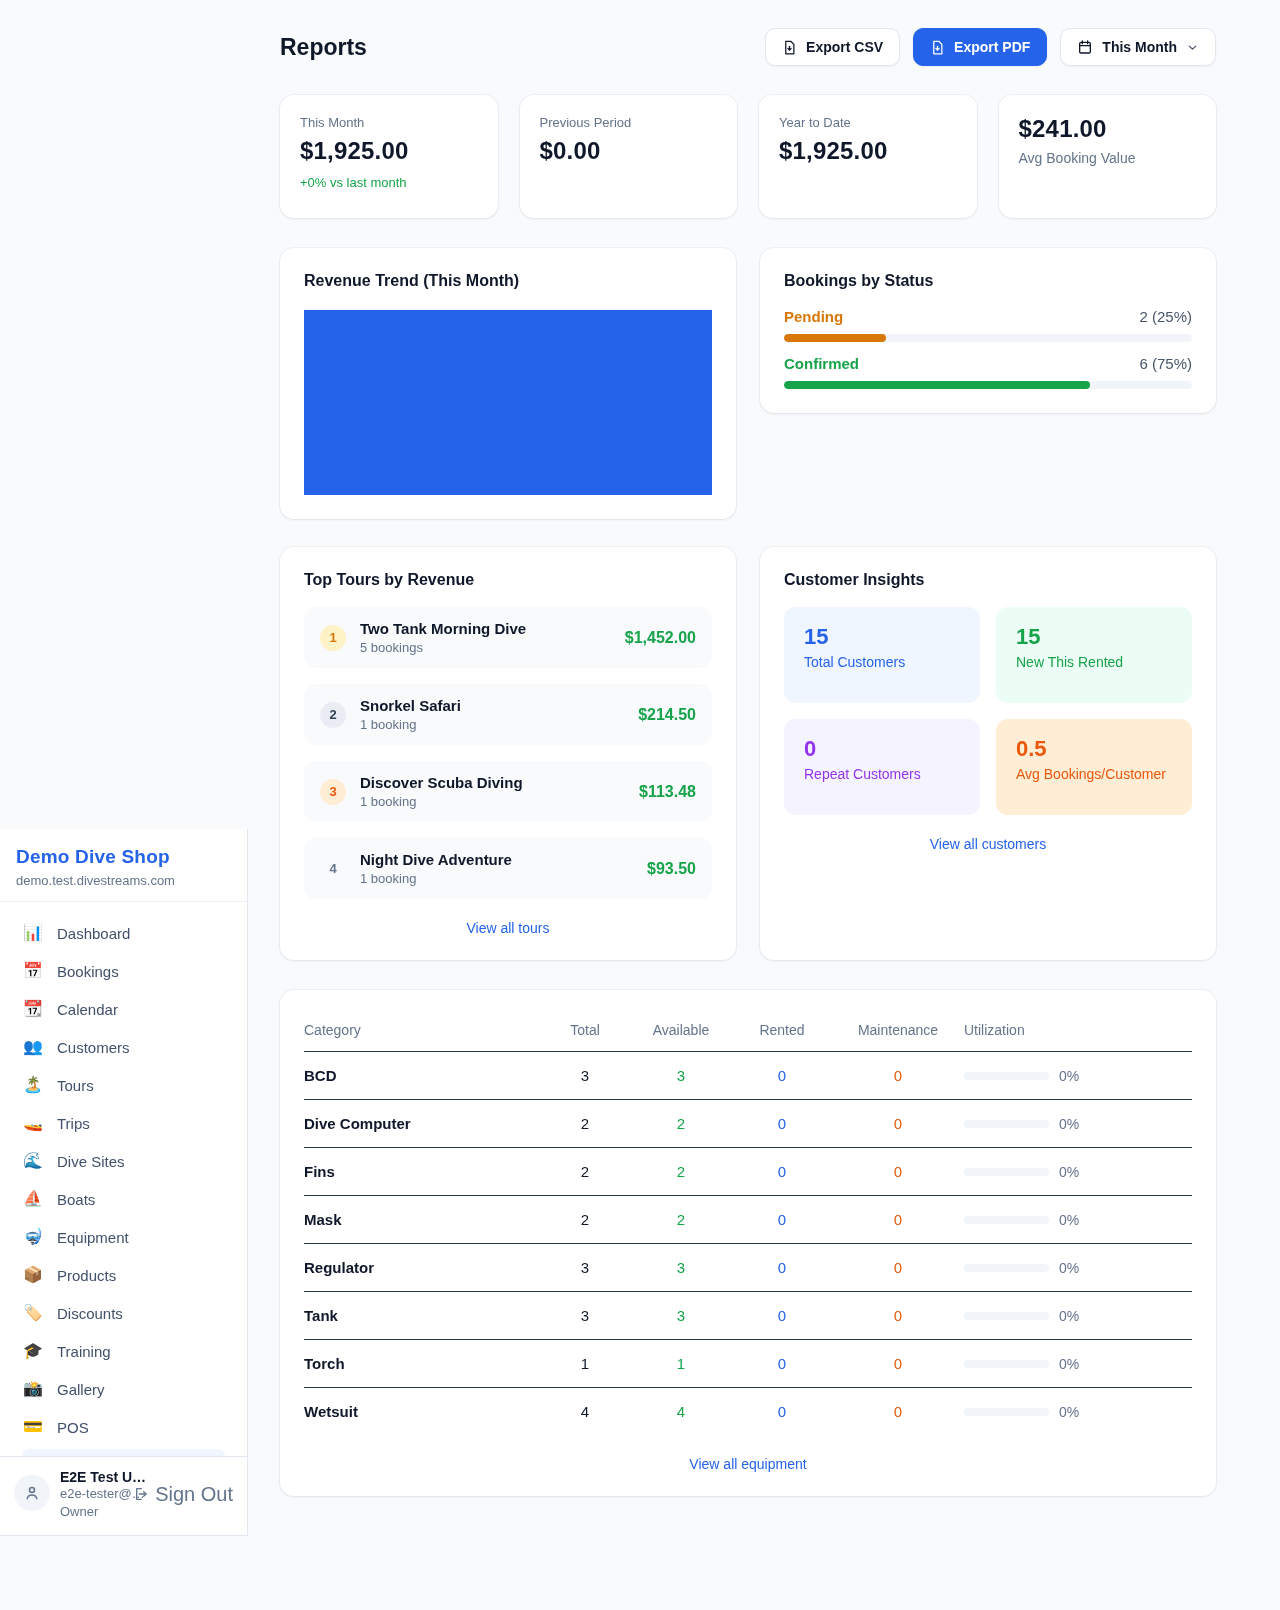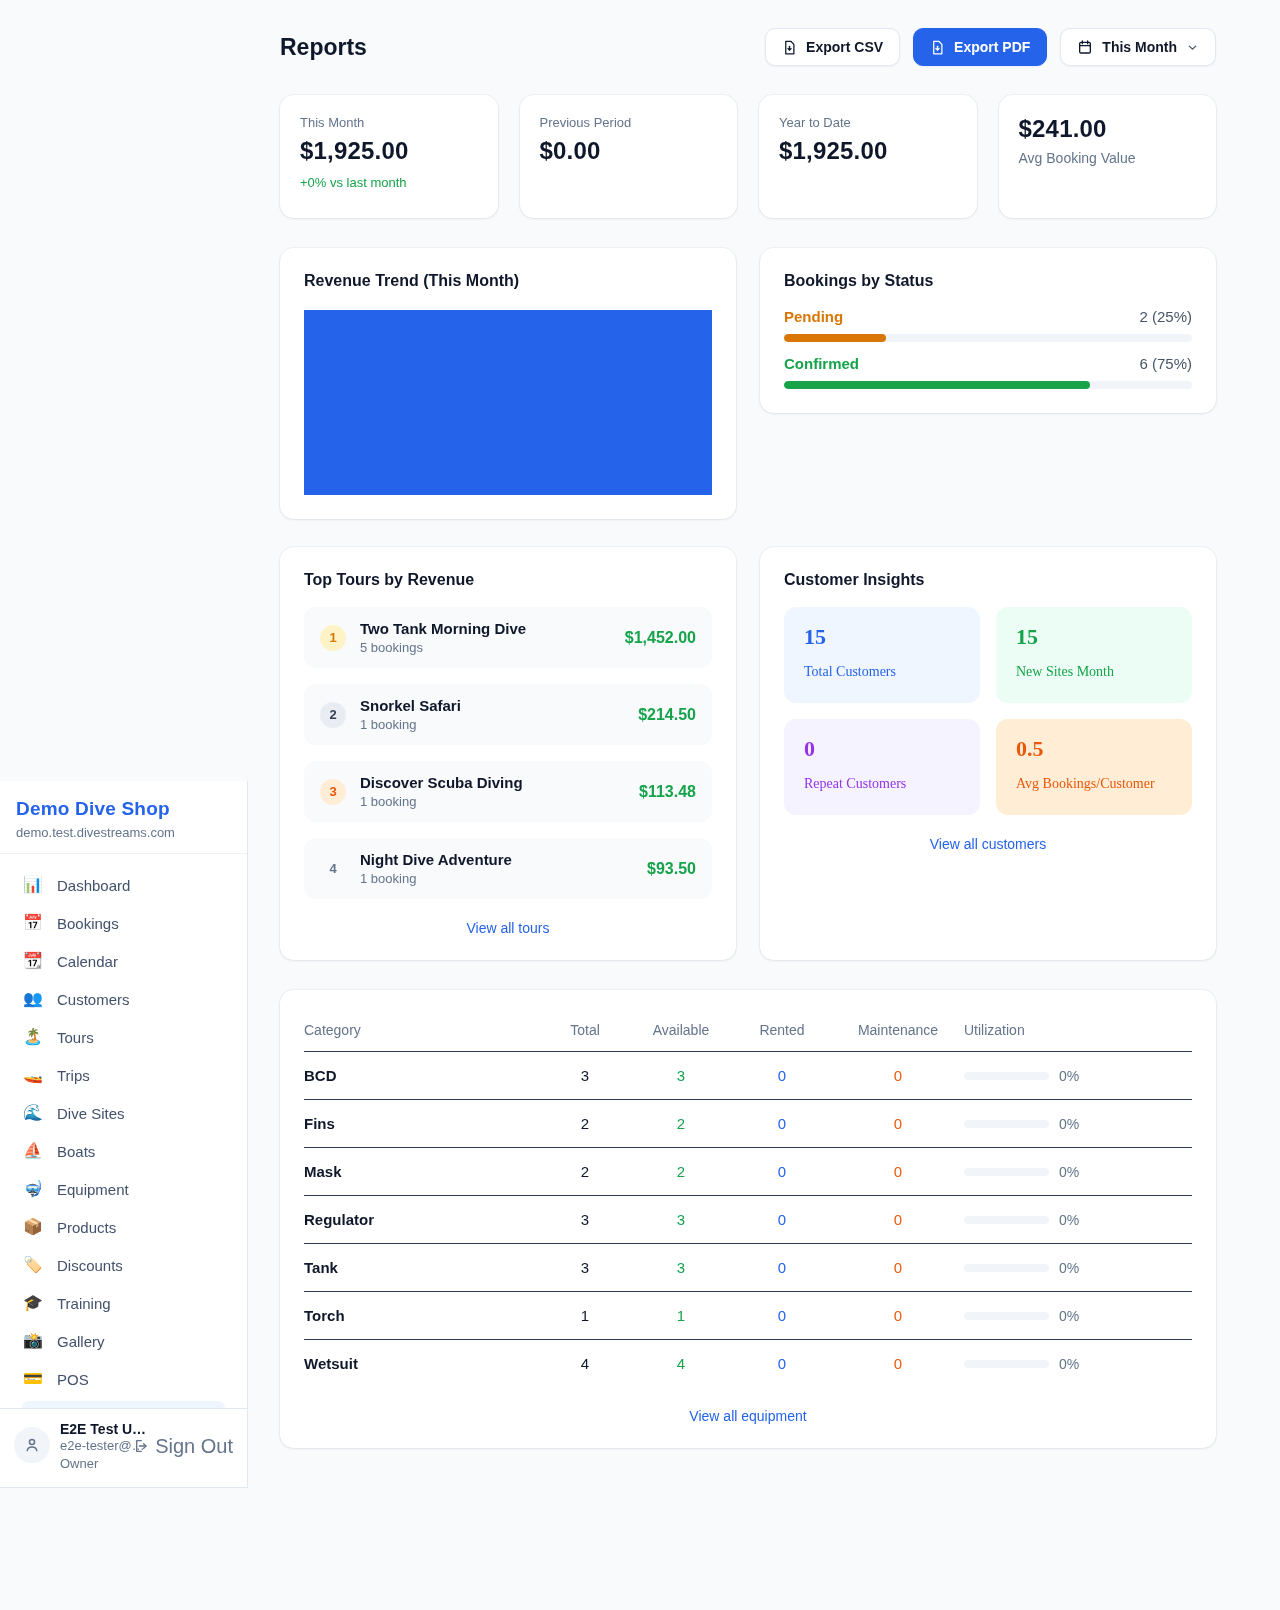--- a/index.html
+++ b/index.html
@@ -97,24 +97,24 @@
   .rank-1 { background:#fef3c7; color:#d97706; }
   .rank-2 { background:#e9edf3; color:#334155; }
   .rank-3 { background:#ffedd5; color:#ea580c; }
   .rank-4 { background:transparent; color:#64748b; }
   .tour-name { font-size:15px; font-weight:700; }
   .tour-sub { font-size:13px; color:#64748b; margin-top:3px; }
   .tour-amt { margin-left:auto; font-size:16px; font-weight:800; color:#16a34a; white-space:nowrap; }
   .view-all { display:block; text-align:center; color:#2563eb; font-size:14px; font-weight:500; margin-top:21px; text-decoration:none; cursor:pointer; }
 
   
-  .ci-grid { display:grid; grid-template-columns:1fr 1fr; gap:16px;font-family:Liberation Serif, serif; }
+  .ci-grid { display:grid; grid-template-columns:1fr 1fr; gap:16px; }
   .tile { border-radius:12px; padding:17px 20px; min-height:96px; }
   .tile-value { font-size:22px; font-weight:800; }
-  .tile-label { font-size:14px; margin-top:14px; }
+  .tile-label { font-size:14px; margin-top:4px; }
   .bg-blue { background:#eff6ff; } .t-blue { color:#2563eb; }
   .bg-green { background:#ecfdf5; } .t-green { color:#16a34a; }
   .bg-purple { background:#f5f3ff; } .t-purple { color:#9333ea; }
   .bg-orange { background:#ffedd5; } .t-orange { color:#ea580c; }
 
   
   .equip-table { width:100%; border-collapse:collapse; font-size:15px; }
   .equip-table th {
     font-size:14px; color:#64748b; font-weight:400; text-align:center;
     padding:8px 0 13px; border-bottom:1px solid #2b3a52;
@@ -355,21 +355,21 @@
 
       <div class="panel">
         <div class="panel-title">Customer Insights</div>
         <div class="ci-grid">
           <div class="tile bg-blue">
             <div class="tile-value t-blue">15</div>
             <div class="tile-label t-blue">Total Customers</div>
           </div>
           <div class="tile bg-green">
             <div class="tile-value t-green">15</div>
-            <div class="tile-label t-green">New Sites Month</div>
+            <div class="tile-label t-green">New This Rented</div>
           </div>
           <div class="tile bg-purple">
             <div class="tile-value t-purple">0</div>
             <div class="tile-label t-purple">Repeat Customers</div>
           </div>
           <div class="tile bg-orange">
             <div class="tile-value t-orange">0.5</div>
             <div class="tile-label t-orange">Avg Bookings/Customer</div>
           </div>
         </div>
@@ -405,20 +405,33 @@
             <td class="c-blue">0</td>
             <td class="c-orange">0</td>
             <td>
                 <span class="u-cell">
                   <span class="u-bar"><span class="u-fill" style="width:0%"></span></span>
                   <span class="u-pct">0%</span>
                 </span>
               </td>
           </tr>
           <tr>
+            <td>Dive Computer</td>
+            <td>2</td>
+            <td class="c-green">2</td>
+            <td class="c-blue">0</td>
+            <td class="c-orange">0</td>
+            <td>
+                <span class="u-cell">
+                  <span class="u-bar"><span class="u-fill" style="width:0%"></span></span>
+                  <span class="u-pct">0%</span>
+                </span>
+              </td>
+          </tr>
+          <tr>
             <td>Fins</td>
             <td>2</td>
             <td class="c-green">2</td>
             <td class="c-blue">0</td>
             <td class="c-orange">0</td>
             <td>
                 <span class="u-cell">
                   <span class="u-bar"><span class="u-fill" style="width:0%"></span></span>
                   <span class="u-pct">0%</span>
                 </span>

